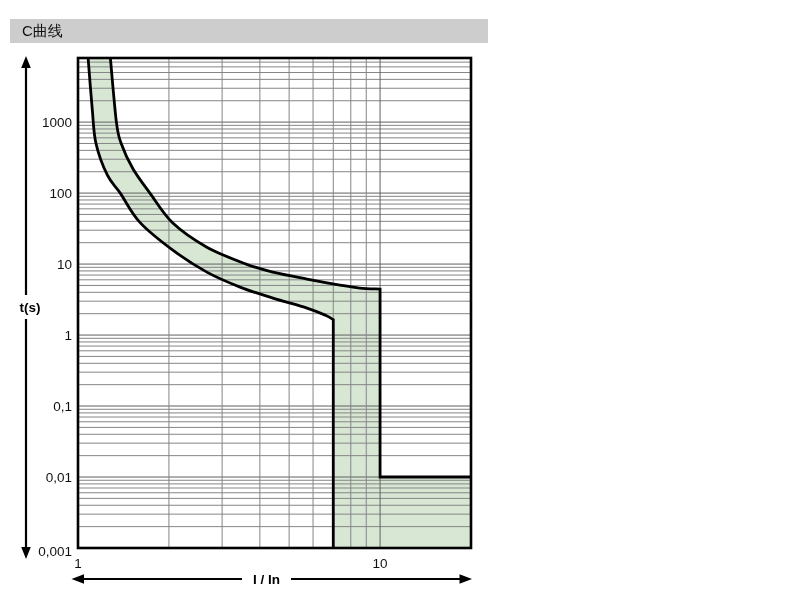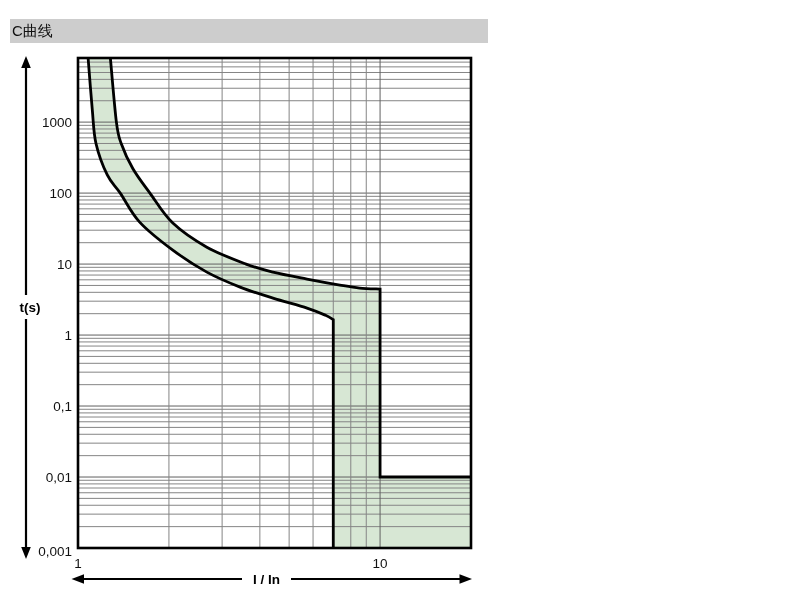--- a/index.html
+++ b/index.html
@@ -1,19 +1,19 @@
 <!DOCTYPE html>
 <html><head>
 <meta charset="utf-8">
 <style>
   html,body{margin:0;padding:0;background:#fff;}
   #canvas{position:relative;width:800px;height:594px;background:#ffffff;overflow:hidden;
           font-family:"Liberation Sans","DejaVu Sans",sans-serif;}
   #section-header{position:absolute;left:10px;top:19px;width:478px;height:24px;
-          box-sizing:border-box;padding-left:2px;line-height:24px;
+          box-sizing:border-box;padding-left:12px;line-height:24px;
           font-size:15px;color:#111;}
   #chart-svg{position:absolute;left:0;top:0;}
 </style>
 </head>
 <body>
 
 <div id="canvas">
   <div id="section-header" style="background: rgb(205, 205, 205);">
     <span>C曲线</span>
   </div>

